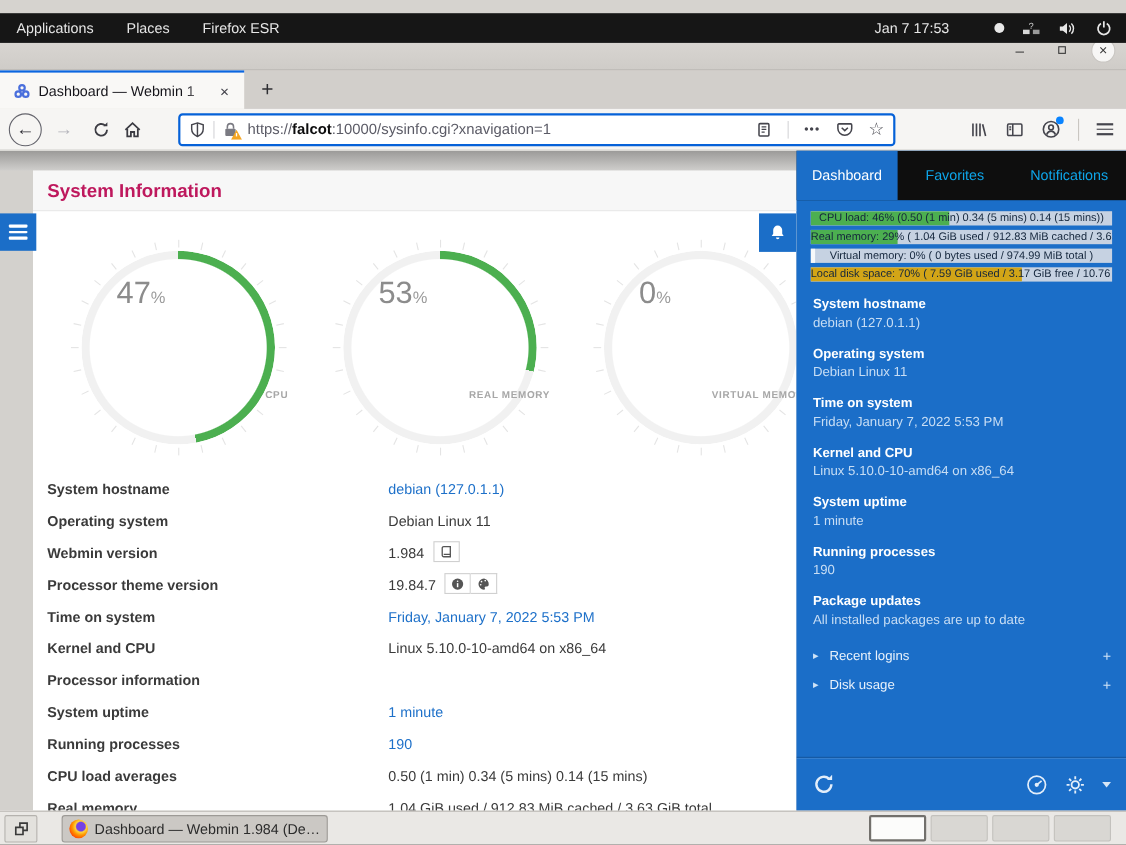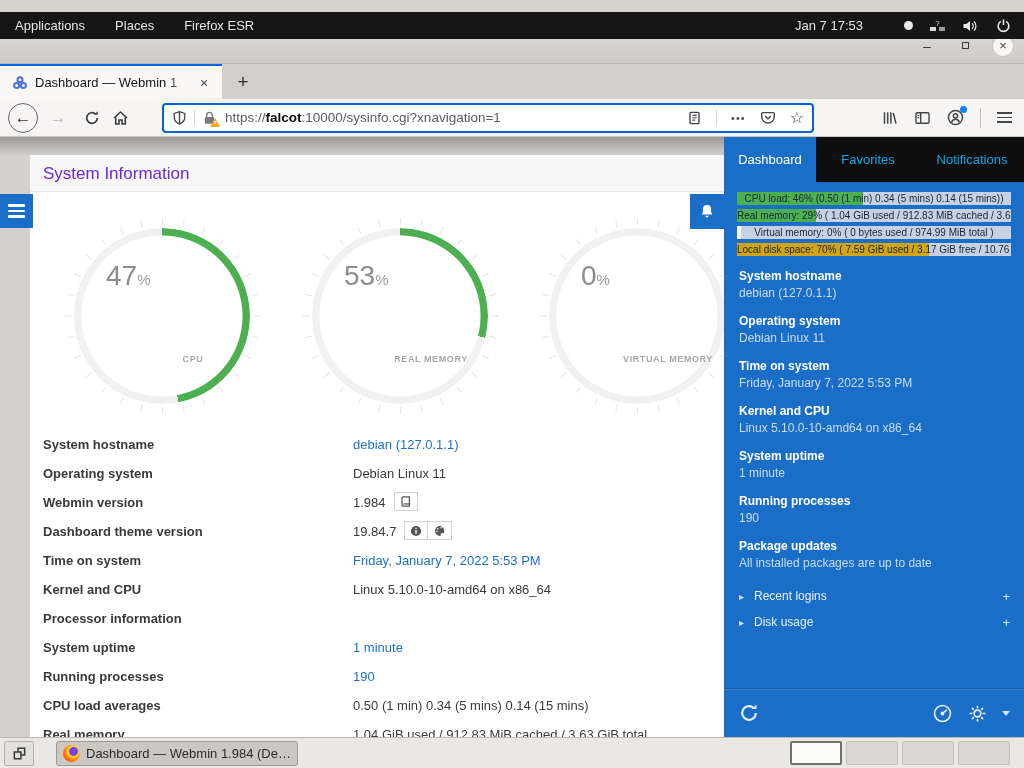--- a/index.html
+++ b/index.html
@@ -62,37 +62,37 @@
   .acct-dot { position:absolute; right:-3px; top:-3px; width:7px; height:7px; border-radius:50%; background:#0a84ff; }
 
   
   .content { position:absolute; top:137px; left:0; right:0; bottom:31px; display:flex; }
   .page { position:relative; width:724px; background:#fff; overflow:hidden; }
   .page-topshadow { position:absolute; top:0; left:0; right:0; height:18px;
                     background:linear-gradient(#9b9a98,#cfcecc); z-index:3; }
   .left-strip { position:absolute; left:0; top:0; width:30px; height:100%; background:#d3d1cd; }
   .page-header { position:absolute; left:30px; right:0; top:18px; height:37px; background:#f7f7f7;
                  border-bottom:1px solid #e8e8e8; line-height:37px; padding-left:13px;
-                 font-size:17px; color:#6d28d9; z-index:2; }
+                 font-size:17px; color:#be185d; z-index:2;font-weight:bold; }
   .menu-toggle { position:absolute; left:0; top:57px; width:33px; height:34px; background:#1b6ec8; z-index:4;
                  display:flex; flex-direction:column; gap:3px; align-items:center; justify-content:center; }
   .menu-toggle i { display:block; width:17px; height:2.5px; background:#fff; border-radius:1px; }
   .bell-btn { position:absolute; right:0; top:57px; width:34px; height:35px; background:#1b6ec8; z-index:4;
               display:flex; align-items:center; justify-content:center; }
 
   
   .gauge { position:absolute; top:79px; width:200px; height:200px; }
   .gauge-ring { position:absolute; left:12px; top:12px; width:176px; height:176px; border-radius:50%;
     -webkit-mask:radial-gradient(closest-side, transparent calc(100% - 8px), #000 calc(100% - 7px));
     mask:radial-gradient(closest-side, transparent calc(100% - 8px), #000 calc(100% - 7px)); }
   .gauge-ticks span { position:absolute; left:99.5px; top:2px; width:1px; height:7px; background:#e4e4e4;
                       transform-origin:0.5px 98px; }
-  .gauge-pct { position:absolute; left:44px; top:44px; font-size:28px; color:#8c8c8c; }
+  .gauge-pct { position:absolute; left:44px; top:34px; font-size:28px; color:#8c8c8c; }
   .gauge-pct .unit { font-size:15px; color:#9a9a9a; }
-  .gauge-label { position:absolute; left:0; right:0; top:138px; text-align:center; padding-left:62px;
+  .gauge-label { position:absolute; left:0; right:0; top:138px; text-align:right; padding-left:62px;
                  font-size:9px; font-weight:600; letter-spacing:0.6px; color:#a7a7a7; }
 
   
   .sys-table { position:absolute; left:30px; right:0; top:300px; }
   .row { display:flex; height:29px; align-items:flex-start; }
   .cell-label { width:323px; padding-left:13px; font-size:13px; font-weight:600; color:#3a3a3a; flex:none; }
   .cell-value { font-size:13px; color:#3a3a3a; display:flex; align-items:flex-start; gap:8px; }
   .cell-value.link { color:#1d70c9; }
   .mini-group { display:flex; margin-top:-3px; }
   .mini-btn { width:24px; height:19px; background:#fff; border:1px solid #d0d0d0; display:flex;
@@ -423,21 +423,21 @@
                 <span class="mini-btn">
               <svg width="12" height="13" viewBox="0 0 16 16" fill="none" stroke="#555" stroke-width="1.6">
                     <path d="M4.5 1.8h8v12.4h-8A1.8 1.8 0 0 1 2.7 12.4V3.6a1.8 1.8 0 0 1 1.8-1.8z"></path>
                     <path d="M4.5 11.2h8"></path>
                   </svg>
             </span>
               </span>
           </span>
         </div>
         <div class="row">
-          <span class="cell-label">Dashboard theme version</span>
+          <span class="cell-label">Processor theme version</span>
           <span class="cell-value">
               <span>19.84.7</span>
             <span class="mini-group">
               <span class="mini-btn">
                 <svg width="12" height="12" viewBox="0 0 16 16">
                     <circle cx="8" cy="8" r="6.8" fill="#555"></circle>
                     <rect x="7.1" y="6.8" width="1.8" height="5" fill="#fff"></rect>
                     <circle cx="8" cy="4.6" r="1" fill="#fff"></circle>
                   </svg>
               </span>

